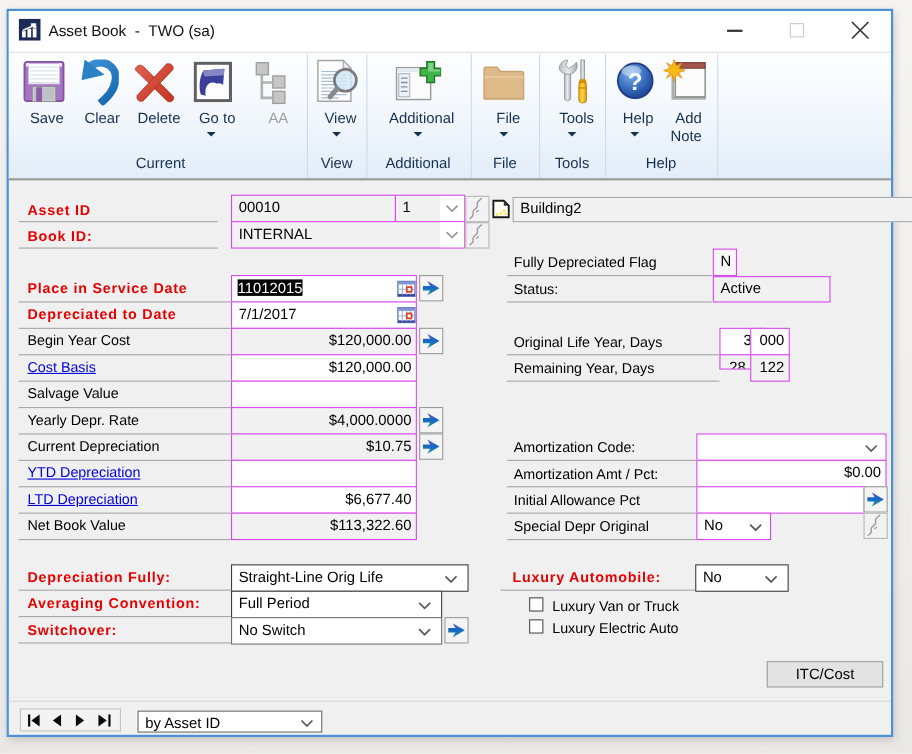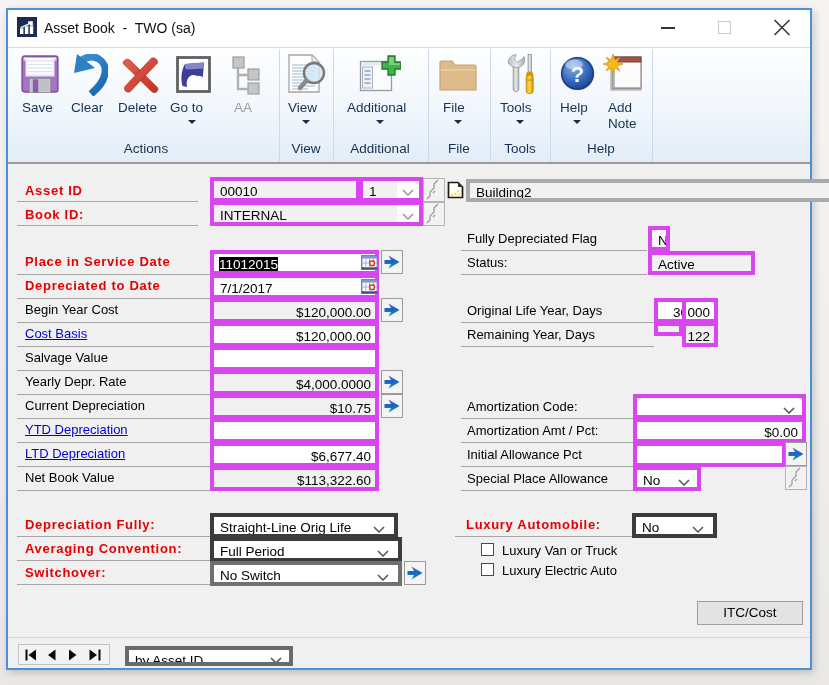--- a/index.html
+++ b/index.html
@@ -11,31 +11,31 @@
   border:2px solid #4a91d8;background:#f0f0f0;box-sizing:border-box;
   box-shadow:2px 3px 8px rgba(0,0,0,0.18)}
 
 #titlebar{position:absolute;left:8px;top:10px;width:802px;height:38px;background:#fff;border-bottom:1px solid #d9d9d9;box-sizing:border-box}
 #title-text{position:absolute;left:44px;top:20px;font-size:14px;color:#101010;white-space:nowrap}
 
 #toolbar{position:absolute;left:8px;top:48px;width:802px;height:114px;
   background:linear-gradient(180deg,#fdfeff 0%,#f2f7fc 50%,#e2edf8 100%);
   border-bottom:2px solid #9b9b9b;box-sizing:content-box}
 .tsep{position:absolute;top:49px;width:1px;height:113px;background:#ccdaea}
-.tbtn{position:absolute;top:100px;font-size:13.5px;color:#16304f;white-space:nowrap;text-align:left}
+.tbtn{position:absolute;top:100px;font-size:13.5px;color:#16304f;white-space:nowrap;text-align:right}
 .tgrp{position:absolute;top:141px;font-size:13.5px;color:#16304f;white-space:nowrap;text-align:center}
 .tdrop{position:absolute;width:0;height:0;border-left:4px solid transparent;border-right:4px solid transparent;border-top:4px solid #16304f}
 
 .lbl{position:absolute;font-size:13px;color:#000;white-space:nowrap}
 .red{color:#e60000;font-weight:bold;letter-spacing:0.7px}
 .link{color:#0000d8;text-decoration:underline}
 .gray{color:#9d9d9d}
 .rl{font-size:13px}
 .uline{position:absolute;height:1px;background:#a6a6a6}
-.fld{position:absolute;border:4px solid #d946ef;background:#fff;box-sizing:border-box;font-size:13.5px;color:#000;white-space:nowrap;overflow:hidden}
+.fld{position:absolute;border:1px solid #d946ef;background:#fff;box-sizing:border-box;font-size:13.5px;color:#000;white-space:nowrap;overflow:hidden}
 .ro{background:#f1f1f1}
 .fldtxt{position:absolute;left:6px;top:3px}
 .num{position:absolute;right:4px;top:3px}
 .abtn{position:absolute;width:22px;height:24px;border:1px solid #9a9a9a;background:#f4f4f4;box-sizing:border-box}
 .chev{position:absolute;width:12px;height:7px}
 .cb{position:absolute;width:13px;height:13px;border:1px solid #4a4a4a;background:#fff;box-sizing:border-box}
 </style>
 </head>
 <body>
 <div id="win"></div>
@@ -75,21 +75,21 @@
 <div class="tbtn" style="left:500px;width:40px">Tools</div>
 <div class="tbtn" style="left:560px;width:34px">Help</div>
 <div class="tbtn" style="left:608px;width:30px;line-height:16px">Add<br>Note</div>
 <div class="tdrop" style="left:188px;top:120px"></div>
 <div class="tdrop" style="left:302px;top:120px"></div>
 <div class="tdrop" style="left:376px;top:120px"></div>
 <div class="tdrop" style="left:454px;top:120px"></div>
 <div class="tdrop" style="left:516px;top:120px"></div>
 <div class="tdrop" style="left:573px;top:120px"></div>
 
-<div class="tgrp" style="left:106px;width:80px">Actions</div>
+<div class="tgrp" style="left:106px;width:80px">Current</div>
 <div class="tgrp" style="left:286px;width:40px">View</div>
 <div class="tgrp" style="left:347px;width:66px">Additional</div>
 <div class="tgrp" style="left:444px;width:30px">File</div>
 <div class="tgrp" style="left:500px;width:40px">Tools</div>
 <div class="tgrp" style="left:584px;width:34px">Help</div>
 
 <svg class="abs" style="left:21px;top:55px" width="38" height="38" viewBox="0 0 32 32">
  <rect x="1" y="1" width="30" height="30" rx="2" fill="#a674c4" stroke="#82549e" stroke-width="1.4"></rect>
  <rect x="4" y="2.2" width="24" height="15.8" fill="#fcfdff" stroke="#cbb2e0" stroke-width="0.7"></rect>
  <g stroke="#dde4ea" stroke-width="1">
@@ -414,37 +414,37 @@
   </div>
 
 <div class="lbl rl" style="left:467px;top:447px">Initial Allowance Pct</div>
 <div class="uline" style="left:461px;top:466px;width:172px"></div>
 <div class="fld" style="left:633px;top:442px;width:153px;height:25px"></div>
 <div class="abtn" style="left:785px;top:442px"></div>
 <svg class="abs" style="left:788px;top:446px" width="16" height="16" viewBox="0 0 16 16">
     <path d="M0.5 6 L7 6 L4.5 1.5 L15.5 8 L4.5 14.5 L7 10 L0.5 10 Z" fill="url(#ag)"></path>
   </svg>
 
-<div class="lbl rl" style="left:467px;top:471px">Special Place Allowance</div>
+<div class="lbl rl" style="left:467px;top:471px">Special Depr Original</div>
 <div class="uline" style="left:461px;top:490px;width:172px"></div>
 <div class="fld" style="left:633px;top:466px;width:68px;height:25px">
  <span class="fldtxt">No</span>
  <svg class="chev" style="right:7px;top:9px" viewBox="0 0 12 7">
       <path d="M1 1 L6 6 L11 1" fill="none" stroke="#5a5a5a" stroke-width="1.6"></path>
     </svg>
 </div>
 <div class="abtn" style="left:785px;top:466px;background:#f2f2f2;border-color:#b5b5b5">
  <svg width="20" height="22" viewBox="0 0 20 22">
       <path d="M14 1 L10 5 L10 9 L6 13 M6 13 L6 17 L3 20 M9 14 L11 12" fill="none" stroke="#9e9e9e" stroke-width="1.3"></path>
     </svg>
 </div>
 
 <div class="lbl red" style="left:25px;top:517px">Depreciation Fully:</div>
 <div class="uline" style="left:17px;top:536px;width:193px"></div>
-<div class="fld" style="left:210px;top:513px;width:188px;height:25px;border-color:#3c3c3c">
+<div class="fld" style="left:210px;top:513px;width:216px;height:25px;border-color:#3c3c3c">
  <span class="fldtxt">Straight-Line Orig Life</span>
  <svg class="chev" style="right:9px;top:9px" viewBox="0 0 12 7">
       <path d="M1 1 L6 6 L11 1" fill="none" stroke="#5a5a5a" stroke-width="1.6"></path>
     </svg>
 </div>
 <div class="lbl red" style="left:25px;top:541px">Averaging Convention:</div>
 <div class="uline" style="left:17px;top:560px;width:193px"></div>
 <div class="fld" style="left:210px;top:537px;width:192px;height:25px;border-color:#3c3c3c">
  <span class="fldtxt">Full Period</span>
  <svg class="chev" style="right:9px;top:9px" viewBox="0 0 12 7">

